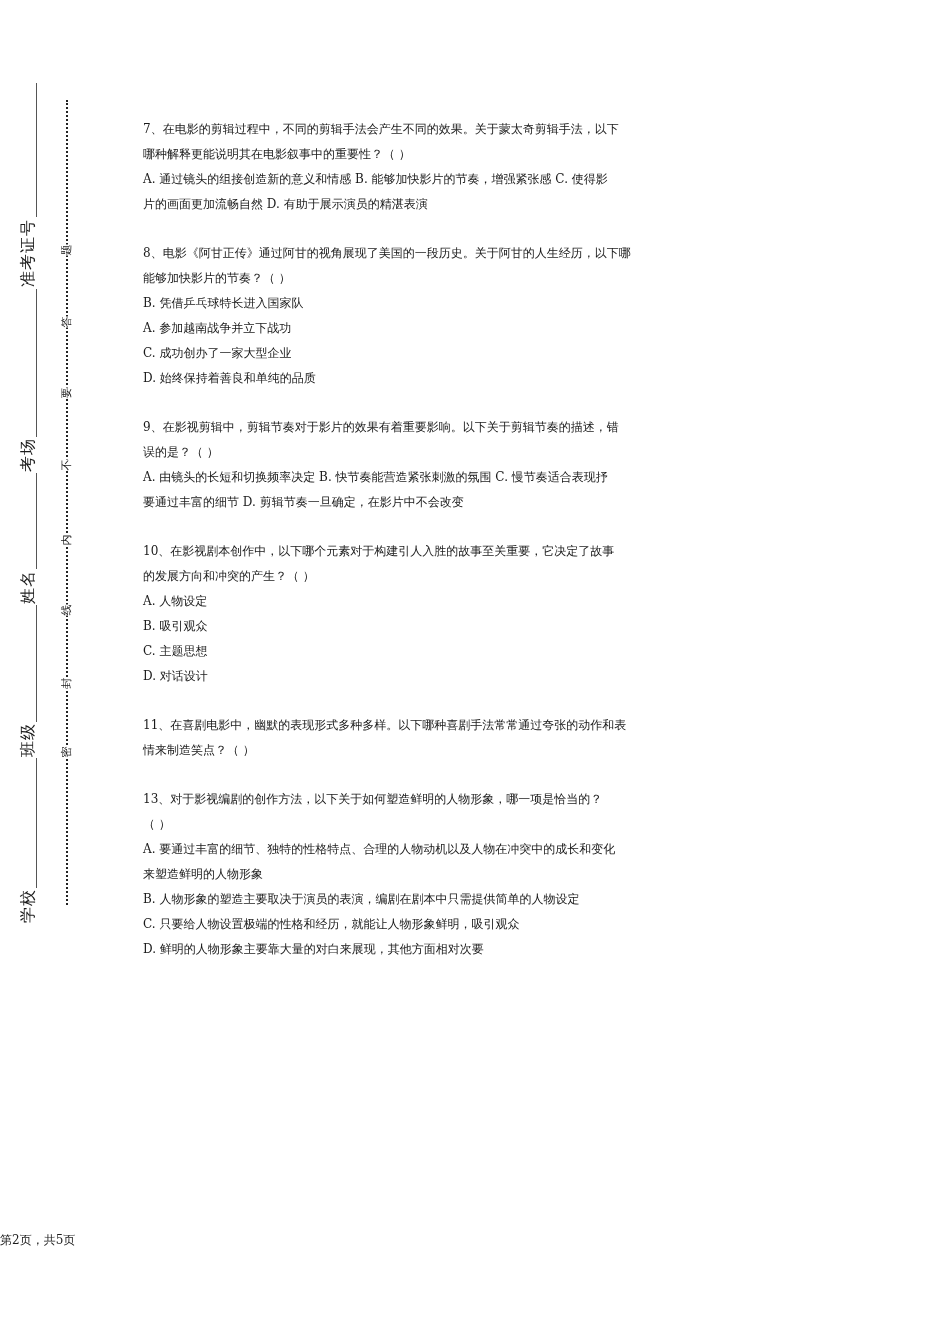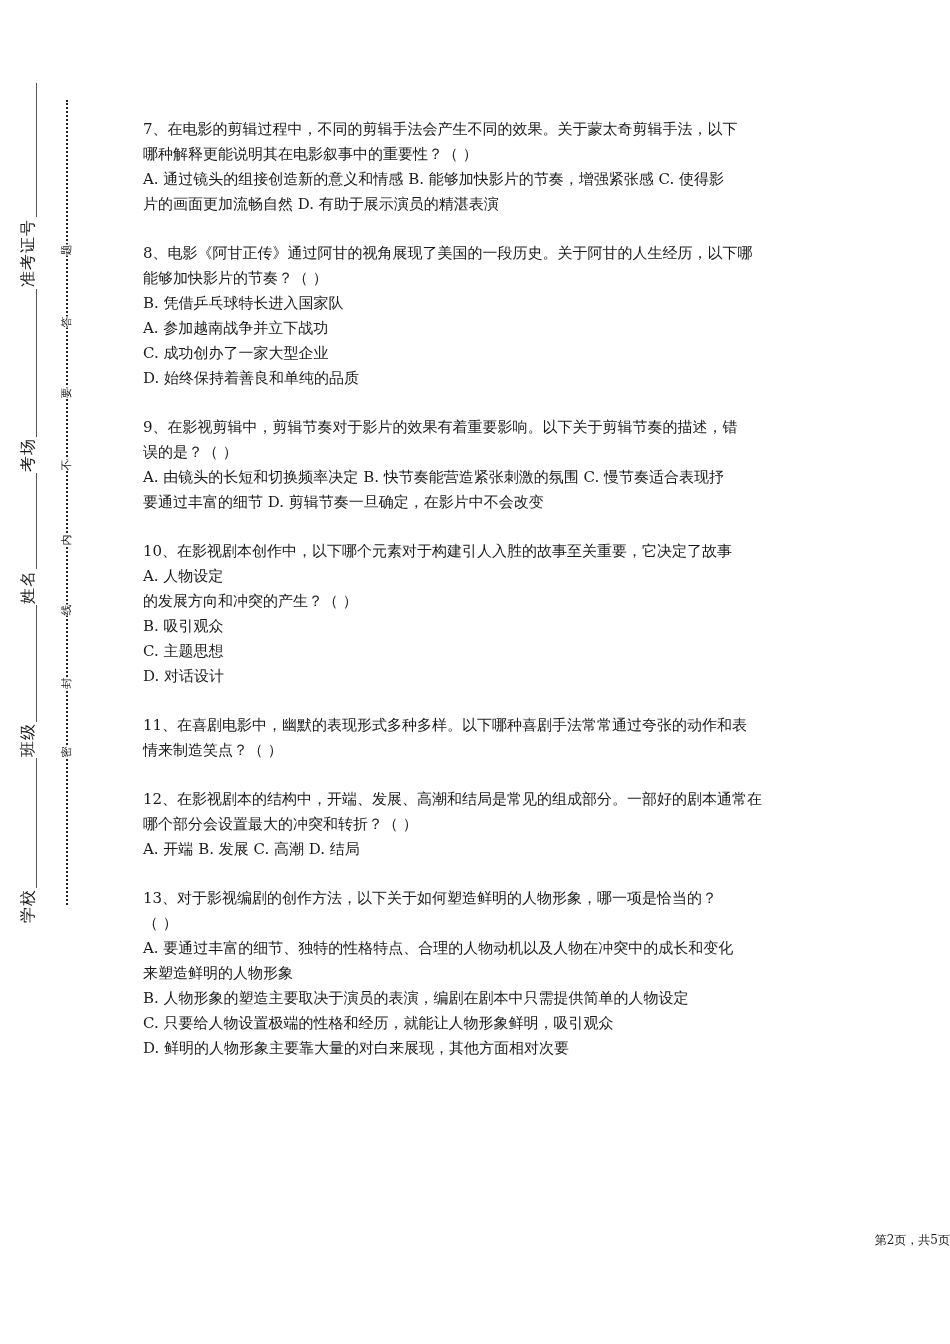--- a/index.html
+++ b/index.html
@@ -7,22 +7,22 @@
          font-family: "DejaVu Serif", "Liberation Serif", serif; color: #1a1a1a; }
   .margin-solid { position: absolute; left: 36px; top: 83px; width: 1px; height: 840px; background: #555; }
   .margin-dotted { position: absolute; left: 66px; top: 100px; width: 0; height: 805px;
                    border-left: 2px dotted #222; }
   .vlabel { position: absolute; transform: rotate(-90deg); transform-origin: center center;
             font-size: 16px; white-space: nowrap; background: #fff; line-height: 18px; letter-spacing: 1px; }
   .vdot { position: absolute; transform: rotate(-90deg); transform-origin: center center;
           font-size: 11px; background: #fff; line-height: 12px; padding: 1px 0; }
   .content { position: absolute; left: 143px; top: 117px; width: 680px; }
   .q { margin-bottom: 24px; }
-  .line { font-size: 15px; line-height: 25px; white-space: nowrap; }
-  .footer { position: absolute; top: 1232px; left: 0; width: 950px; text-align: right; font-size: 12px; }
+  .line { font-size: 12px; line-height: 25px; white-space: nowrap; }
+  .footer { position: absolute; top: 1232px; left: 0; width: 950px; text-align: left; font-size: 12px; }
 </style>
 </head>
 <body>
 
 <div>
   <div class="margin-solid"></div>
   <div class="margin-dotted"></div>
   <div id="margin-fields">
       <div class="vlabel" style="left: -8px; width: 72px; text-align: center; top: 244px;">准考证号</div>
       <div class="vlabel" style="left: 10px; width: 36px; text-align: center; top: 446px;">考场</div>
@@ -58,34 +58,29 @@
       <div class="line">D. 始终保持着善良和单纯的品质</div>
     </div>
     <div class="q">
       <div class="line">9、在影视剪辑中，剪辑节奏对于影片的效果有着重要影响。以下关于剪辑节奏的描述，错</div>
       <div class="line">误的是？（  ）</div>
       <div class="line">A. 由镜头的长短和切换频率决定 B. 快节奏能营造紧张刺激的氛围 C. 慢节奏适合表现抒</div>
       <div class="line">要通过丰富的细节 D. 剪辑节奏一旦确定，在影片中不会改变</div>
     </div>
     <div class="q">
       <div class="line">10、在影视剧本创作中，以下哪个元素对于构建引人入胜的故事至关重要，它决定了故事</div>
+      <div class="line">的发展方向和冲突的产生？（  ）</div>
       <div class="line">A. 人物设定</div>
-      <div class="line">的发展方向和冲突的产生？（  ）</div>
       <div class="line">B. 吸引观众</div>
       <div class="line">C. 主题思想</div>
       <div class="line">D. 对话设计</div>
     </div>
     <div class="q">
       <div class="line">11、在喜剧电影中，幽默的表现形式多种多样。以下哪种喜剧手法常常通过夸张的动作和表</div>
       <div class="line">情来制造笑点？（  ）</div>
-    </div>
-    <div class="q">
-      <div class="line">12、在影视剧本的结构中，开端、发展、高潮和结局是常见的组成部分。一部好的剧本通常在</div>
-      <div class="line">哪个部分会设置最大的冲突和转折？（  ）</div>
-      <div class="line">A. 开端 B. 发展 C. 高潮 D. 结局</div>
     </div>
     <div class="q">
       <div class="line">13、对于影视编剧的创作方法，以下关于如何塑造鲜明的人物形象，哪一项是恰当的？</div>
       <div class="line">（  ）</div>
       <div class="line">A. 要通过丰富的细节、独特的性格特点、合理的人物动机以及人物在冲突中的成长和变化</div>
       <div class="line">来塑造鲜明的人物形象</div>
       <div class="line">B. 人物形象的塑造主要取决于演员的表演，编剧在剧本中只需提供简单的人物设定</div>
       <div class="line">C. 只要给人物设置极端的性格和经历，就能让人物形象鲜明，吸引观众</div>
       <div class="line">D. 鲜明的人物形象主要靠大量的对白来展现，其他方面相对次要</div>
     </div>

